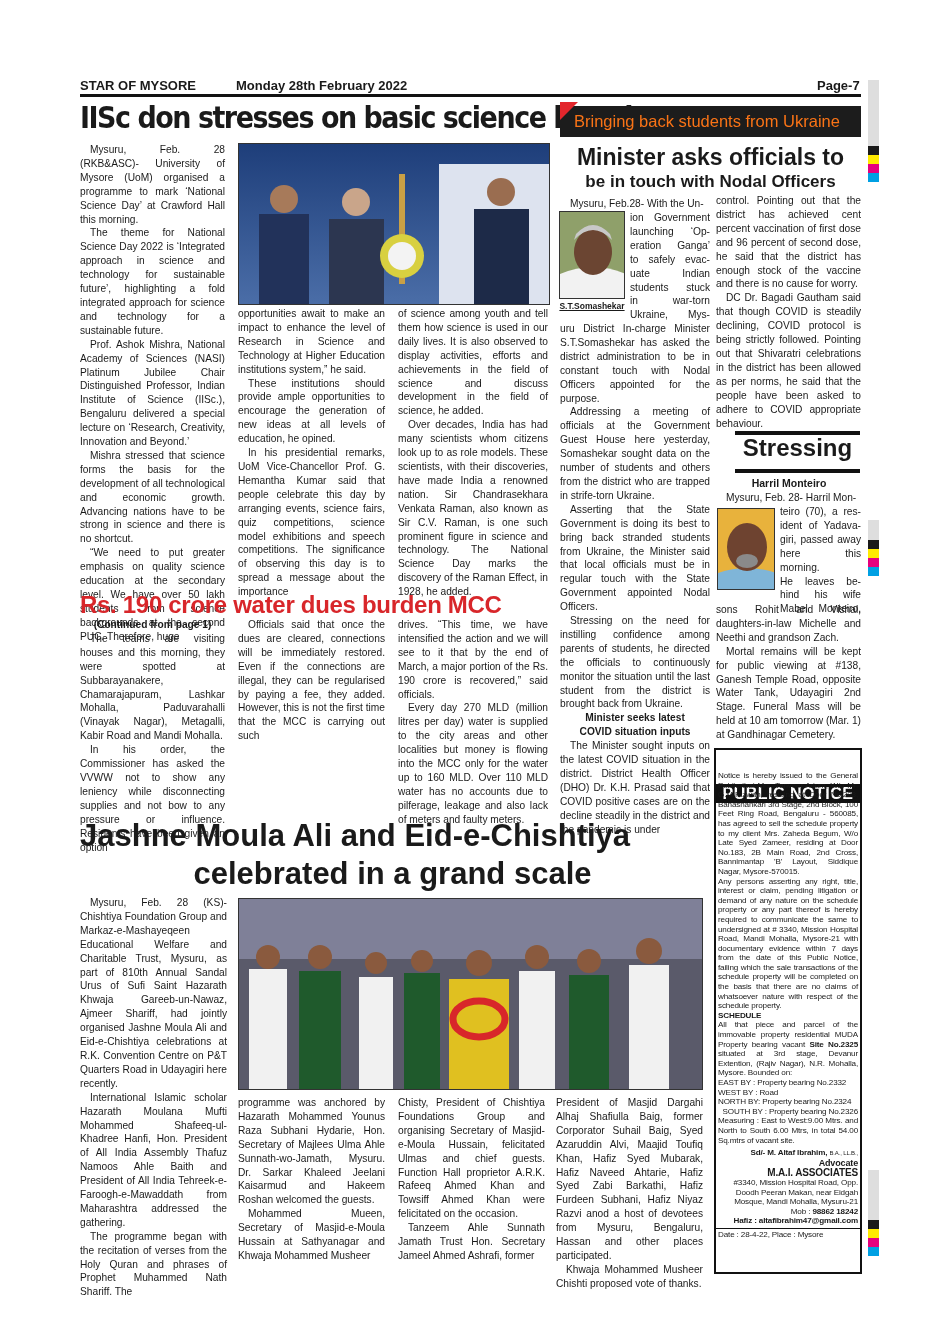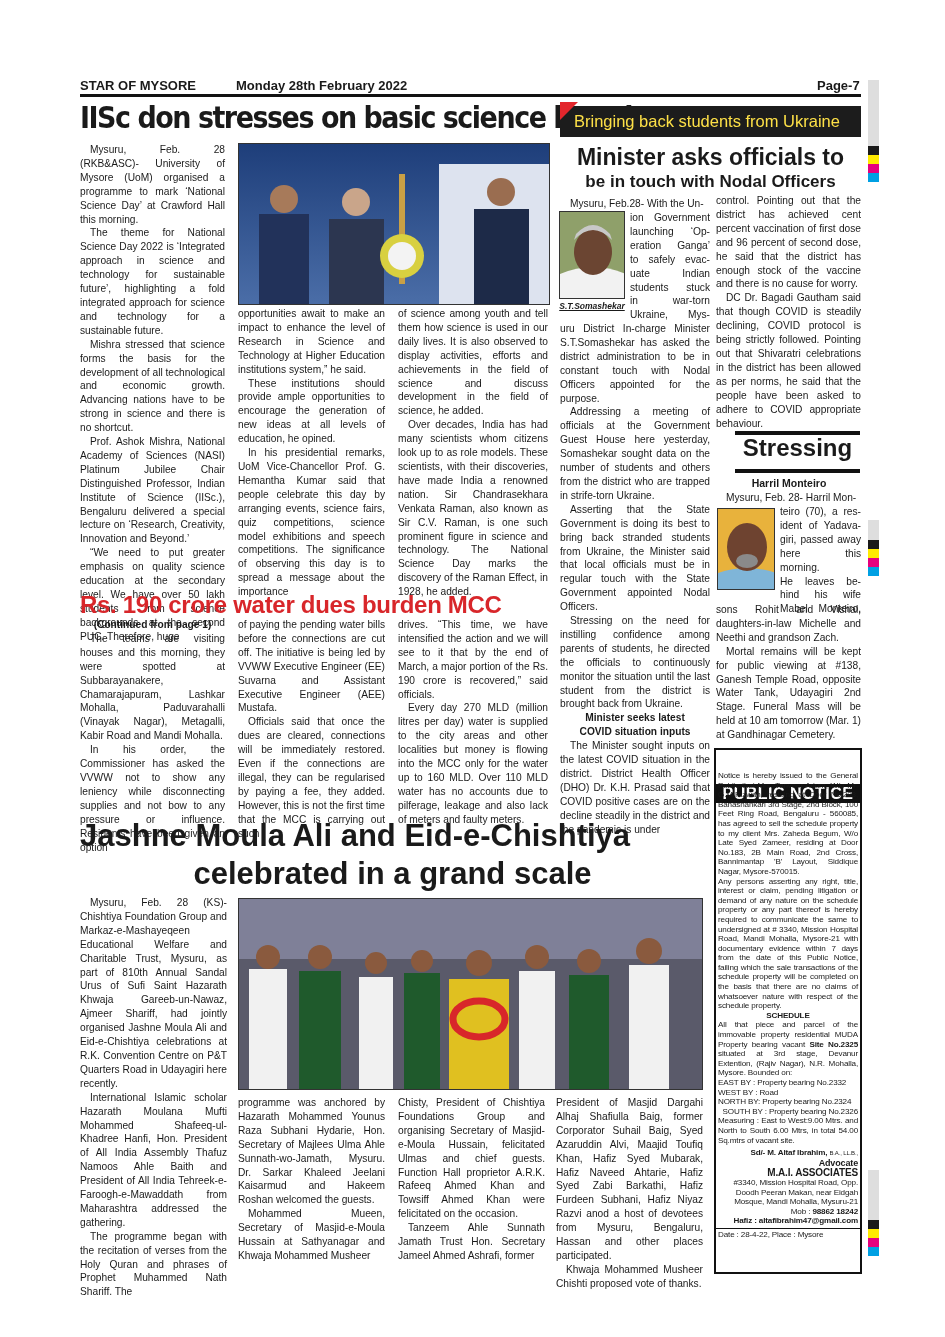--- a/index.html
+++ b/index.html
@@ -7,21 +7,21 @@
   body { position: relative; font-family: "Liberation Sans", sans-serif; color: #1a1a1a; }
   .abs { position: absolute; }
   .txt { font-size: 10.2px; line-height: 13.9px; text-align: justify; hyphens: manual; }
   .txt p { text-indent: 10px; }
   .txt p.noind { text-indent: 0; }
   .masthead { left: 80px; top: 78px; font-size: 13px; font-weight: bold; }
   .dateline { left: 236px; top: 78px; font-size: 13px; font-weight: bold; }
   .pageno { left: 817px; top: 78px; font-size: 13px; font-weight: bold; }
   .rule { background: #111; height: 3px; }
   .h-iisc { left: 80px; top: 100px; font-size: 29px; font-weight: bold; font-family: "DejaVu Sans", sans-serif; letter-spacing: -1.6px; transform: scaleX(0.93) scaleY(1.05); transform-origin: left top; white-space: nowrap; }
-  .kicker { left: 560px; top: 106px; width: 301px; height: 31px; background: #1c1c1c; color: #fde047; font-size: 16.5px; line-height: 31px; padding-left: 14px; }
+  .kicker { left: 560px; top: 106px; width: 301px; height: 31px; background: #1c1c1c; color: #f97316; font-size: 16.5px; line-height: 31px; padding-left: 14px; }
   .kicker-flag { left: 560px; top: 102px; width: 0; height: 0; border-top: 18px solid #e3262c; border-right: 18px solid transparent; }
   .h-minister1 { left: 560px; top: 144px; width: 301px; text-align: center; font-size: 23px; font-weight: bold; }
   .h-minister2 { left: 560px; top: 172px; width: 301px; text-align: center; font-size: 17px; font-weight: bold; }
   .photo { background: #777; overflow: hidden; }
   .h-mcc { left: 80px; top: 591px; width: 470px; font-size: 24px; font-weight: bold; color: #d8262a; letter-spacing: -0.3px; white-space: nowrap; }
   .h-jashne1 { left: 80px; top: 818px; width: 625px; text-align: left; font-size: 31px; font-weight: bold; }
   .h-jashne2 { left: 80px; top: 856px; width: 625px; text-align: center; font-size: 31px; font-weight: bold; }
   .obit-title { left: 735px; top: 434px; width: 125px; text-align: center; font-size: 24px; font-weight: bold; }
   .obit-name { left: 716px; top: 477px; width: 146px; text-align: center; font-size: 10.5px; font-weight: bold; }
   .notice-box { left: 714px; top: 748px; width: 148px; height: 526px; border: 2px solid #111; }
@@ -57,22 +57,22 @@
   <div style="height:9px;background:#1a1a1a"></div>
     <div style="height:9px;background:#ffea00"></div>
     <div style="height:9px;background:#e6007e"></div>
     <div style="height:9px;background:#00a0e3"></div>
 </div>
 
 <div class="abs h-iisc">IISc don stresses on basic science learning</div>
 <div class="abs txt" style="left:80px;top:143px;width:145px;">
   <p>Mysuru, Feb. 28 (RKB&amp;ASC)- University of Mysore (UoM) organised a programme to mark ‘National Science Day’ at Crawford Hall this morning.</p>
   <p>The theme for National Science Day 2022 is ‘Integrated approach in science and technology for sustainable future’, highlighting a fold integrated approach for science and technology for a sustainable future.</p>
+  <p>Prof. Ashok Mishra, National Academy of Sciences (NASI) Platinum Jubilee Chair Distinguished Professor, Indian Institute of Science (IISc.), Bengaluru delivered a special lecture on ‘Research, Creativity, Innovation and Beyond.’</p>
   <p>Mishra stressed that science forms the basis for the development of all technological and economic growth. Advancing nations have to be strong in science and there is no shortcut.</p>
-  <p>Prof. Ashok Mishra, National Academy of Sciences (NASI) Platinum Jubilee Chair Distinguished Professor, Indian Institute of Science (IISc.), Bengaluru delivered a special lecture on ‘Research, Creativity, Innovation and Beyond.’</p>
   <p>“We need to put greater emphasis on quality science education at the secondary level. We have over 50 lakh students from science backgrounds at the second PUC. Therefore, huge</p>
 </div>
 <div class="abs photo" style="left:238px;top:143px;width:312px;height:162px;border:1px solid #333;">
   <svg width="312" height="162">
     <defs>
         <linearGradient id="bg1" x1="0" y1="0" x2="0" y2="1">
           <stop offset="0" stop-color="#1e3e7a"></stop>
           <stop offset="1" stop-color="#4b6ea8"></stop>
         </linearGradient>
       </defs>
@@ -105,21 +105,21 @@
 <div class="abs h-minister2">be in touch with Nodal Officers</div>
 
 <div class="abs photo" style="left:559px;top:211px;width:66px;height:88px;border:1px solid #333;">
   <svg width="66" height="88">
     <rect width="66" height="88" fill="#8fa06a"></rect>
     <path d="M0 88 L0 62 Q33 48 66 62 L66 88 Z" fill="#f2f2f2"></path>
     <ellipse cx="33" cy="40" rx="19" ry="23" fill="#6b4532"></ellipse>
     <path d="M14 28 Q33 8 52 28 L50 22 Q33 4 16 22 Z" fill="#c8c8c8"></path>
   </svg>
 </div>
-<div class="abs" style="left:559px;top:301px;width:66px;font-size:8.5px;font-weight:bold;font-style:italic;text-align:center;text-decoration:underline;">S.T.Somashekar</div>
+<div class="abs" style="left:559px;top:301px;width:66px;font-size:8.5px;font-weight:bold;text-align:center;text-decoration:underline;">S.T.Somashekar</div>
 
 <div class="abs txt" style="left:560px;top:197px;width:150px;">
   <p>Mysuru, Feb.28- With the Un-</p>
 </div>
 <div class="abs txt" style="left:630px;top:211px;width:80px;text-align:justify;text-align-last:justify;">
   <div>ion Government</div>
   <div>launching ‘Op-</div>
   <div>eration Ganga’</div>
   <div>to safely evac-</div>
   <div>uate Indian</div>
@@ -170,21 +170,20 @@
   <p>Mortal remains will be kept for public viewing at #138, Ganesh Temple Road, opposite Water Tank, Udayagiri 2nd Stage. Funeral Mass will be held at 10 am tomorrow (Mar. 1) at Gandhinagar Cemetery.</p>
 </div>
 
 <div class="abs h-mcc">Rs. 190 crore water dues burden MCC</div>
 <div class="abs txt" style="left:80px;top:618px;width:145px;">
   <p class="subhead">(Continued from page 1)</p>
   <p>The teams are visiting houses and this morning, they were spotted at Subbarayanakere, Chamarajapuram, Lashkar Mohalla, Paduvarahalli (Vinayak Nagar), Metagalli, Kabir Road and Mandi Mohalla.</p>
   <p>In his order, the Commissioner has asked the VVWW not to show any leniency while disconnecting supplies and not bow to any pressure or influence. Residents have been given an option</p>
 </div>
 <div class="abs txt" style="left:238px;top:618px;width:147px;">
-  <p class="noind">of paying the pending water bills before the connections are cut off. The initiative is being led by VVWW Executive Engineer (EE) Suvarna and Assistant Executive Engineer (AEE) Mustafa.</p>
   <p>Officials said that once the dues are cleared, connections will be immediately restored. Even if the connections are illegal, they can be regularised by paying a fee, they added. However, this is not the first time that the MCC is carrying out such</p>
 </div>
 <div class="abs txt" style="left:398px;top:618px;width:150px;">
   <p class="noind">drives. “This time, we have intensified the action and we will see to it that by the end of March, a major portion of the Rs. 190 crore is recovered,” said officials.</p>
   <p>Every day 270 MLD (million litres per day) water is supplied to the city areas and other localities but money is flowing into the MCC only for the water up to 160 MLD. Over 110 MLD water has no accounts due to pilferage, leakage and also lack of meters and faulty meters.</p>
 </div>
 
 <div class="abs h-jashne1">Jashne Moula Ali and Eid-e-Chishtiya</div>
 <div class="abs h-jashne2">celebrated in a grand scale</div>
 <div class="abs txt" style="left:80px;top:896px;width:147px;">
@@ -232,21 +231,21 @@
 <div class="abs txt" style="left:556px;top:1096px;width:147px;">
   <p class="noind">President of Masjid Dargahi Alhaj Shafiulla Baig, former Corporator Suhail Baig, Syed Azaruddin Alvi, Maajid Toufiq Khan, Hafiz Syed Mubarak, Hafiz Naveed Ahtarie, Hafiz Syed Zabi Barkathi, Hafiz Furdeen Subhani, Hafiz Niyaz Razvi anod a host of devotees from Mysuru, Bengaluru, Hassan and other places participated.</p>
   <p>Khwaja Mohammed Musheer Chishti proposed vote of thanks.</p>
 </div>
 
 <div class="abs notice-box"></div>
 <div class="abs notice-title">PUBLIC NOTICE</div>
 <div class="abs ntxt" style="left:718px;top:771px;width:140px;">
   <div>Notice is hereby issued to the General Public that Mrs. Tanveer Arjum, W/o Mr. G.M.Rizwan, residing at Door No.203, Banashankari 3rd Stage, 2nd Block, 100 Feet Ring Road, Bengaluru - 560085, has agreed to sell the schedule property to my client Mrs. Zaheda Begum, W/o Late Syed Zameer, residing at Door No.183, 2B Main Road, 2nd Cross, Bannimantap 'B' Layout, Siddique Nagar, Mysore-570015.</div>
   <div>Any persons asserting any right, title, interest or claim, pending litigation or demand of any nature on the schedule property or any part thereof is hereby required to communicate the same to undersigned at # 3340, Mission Hospital Road, Mandi Mohalla, Mysore-21 with documentary evidence within 7 days from the date of this Public Notice, failing which the sale transactions of the schedule property will be completed on the basis that there are no claims of whatsoever nature with respect of the schedule property.</div>
-  <div style="text-align:center;font-weight:bold;">SCHEDULE</div>
+  <div style="text-align:left;font-weight:bold;">SCHEDULE</div>
   <div>
     <span>All that piece and parcel of the immovable property residential MUDA Property bearing vacant </span><b>Site No.2325</b><span> situated at 3rd stage, Devanur Extention, (Rajiv Nagar), N.R. Mohalla, Mysore. Bounded on:</span>
   </div>
   <div style="text-align:left">EAST BY : Property bearing No.2332</div>
   <div style="text-align:left">WEST BY : Road</div>
   <div style="text-align:left">NORTH BY: Property bearing No.2324</div>
   <div style="text-align:right">SOUTH BY : Property bearing No.2326</div>
   <div>Measuring : East to West:9.00 Mtrs. and North to South 6.00 Mtrs, in total 54.00 Sq.mtrs of vacant site.</div>
   <div style="text-align:right;margin-top:3px;">
     <b>Sd/- M. Altaf Ibrahim,</b>

